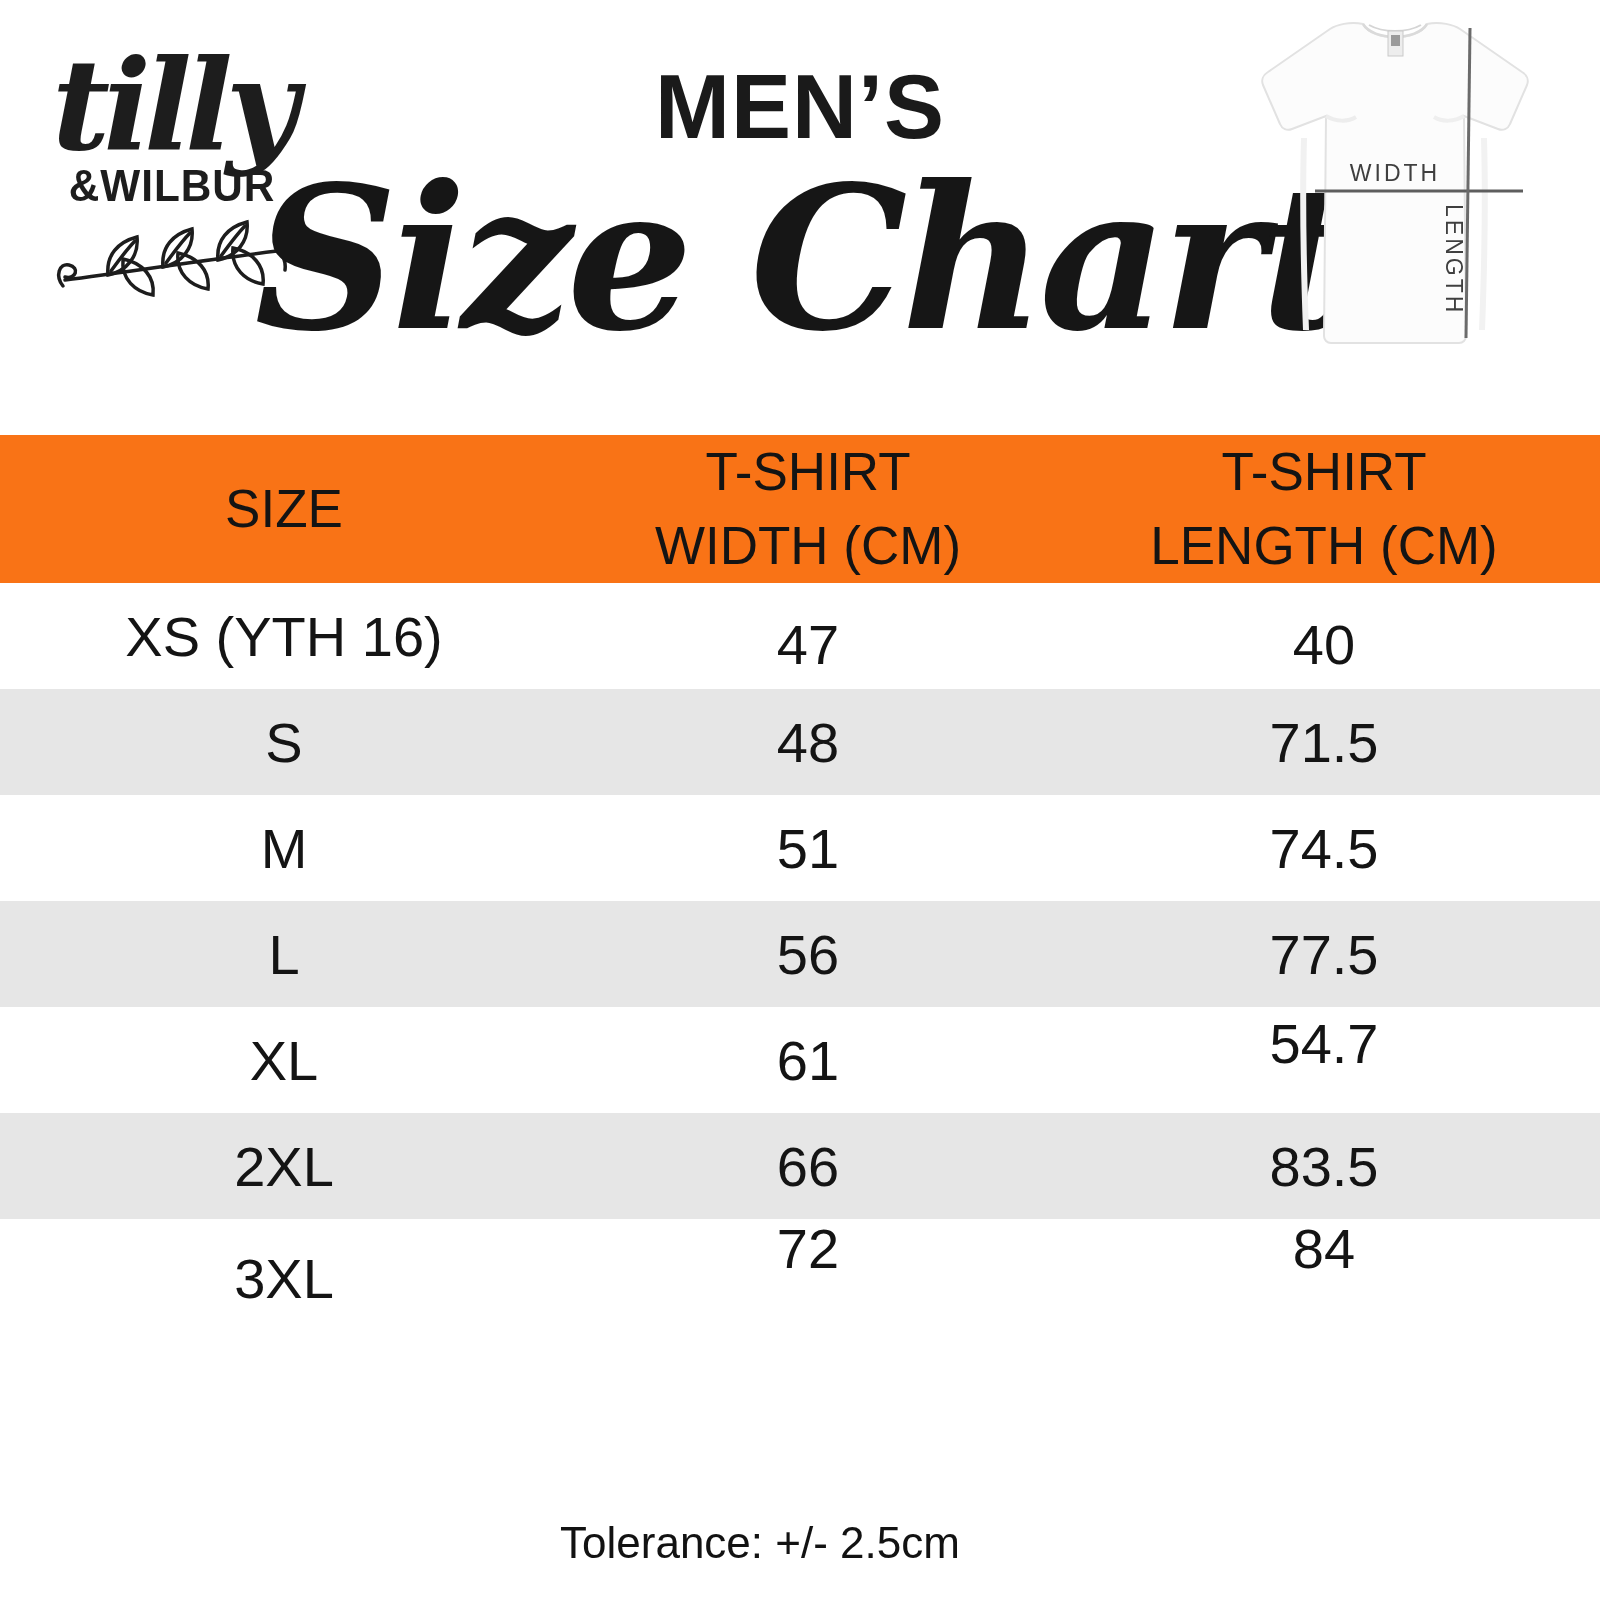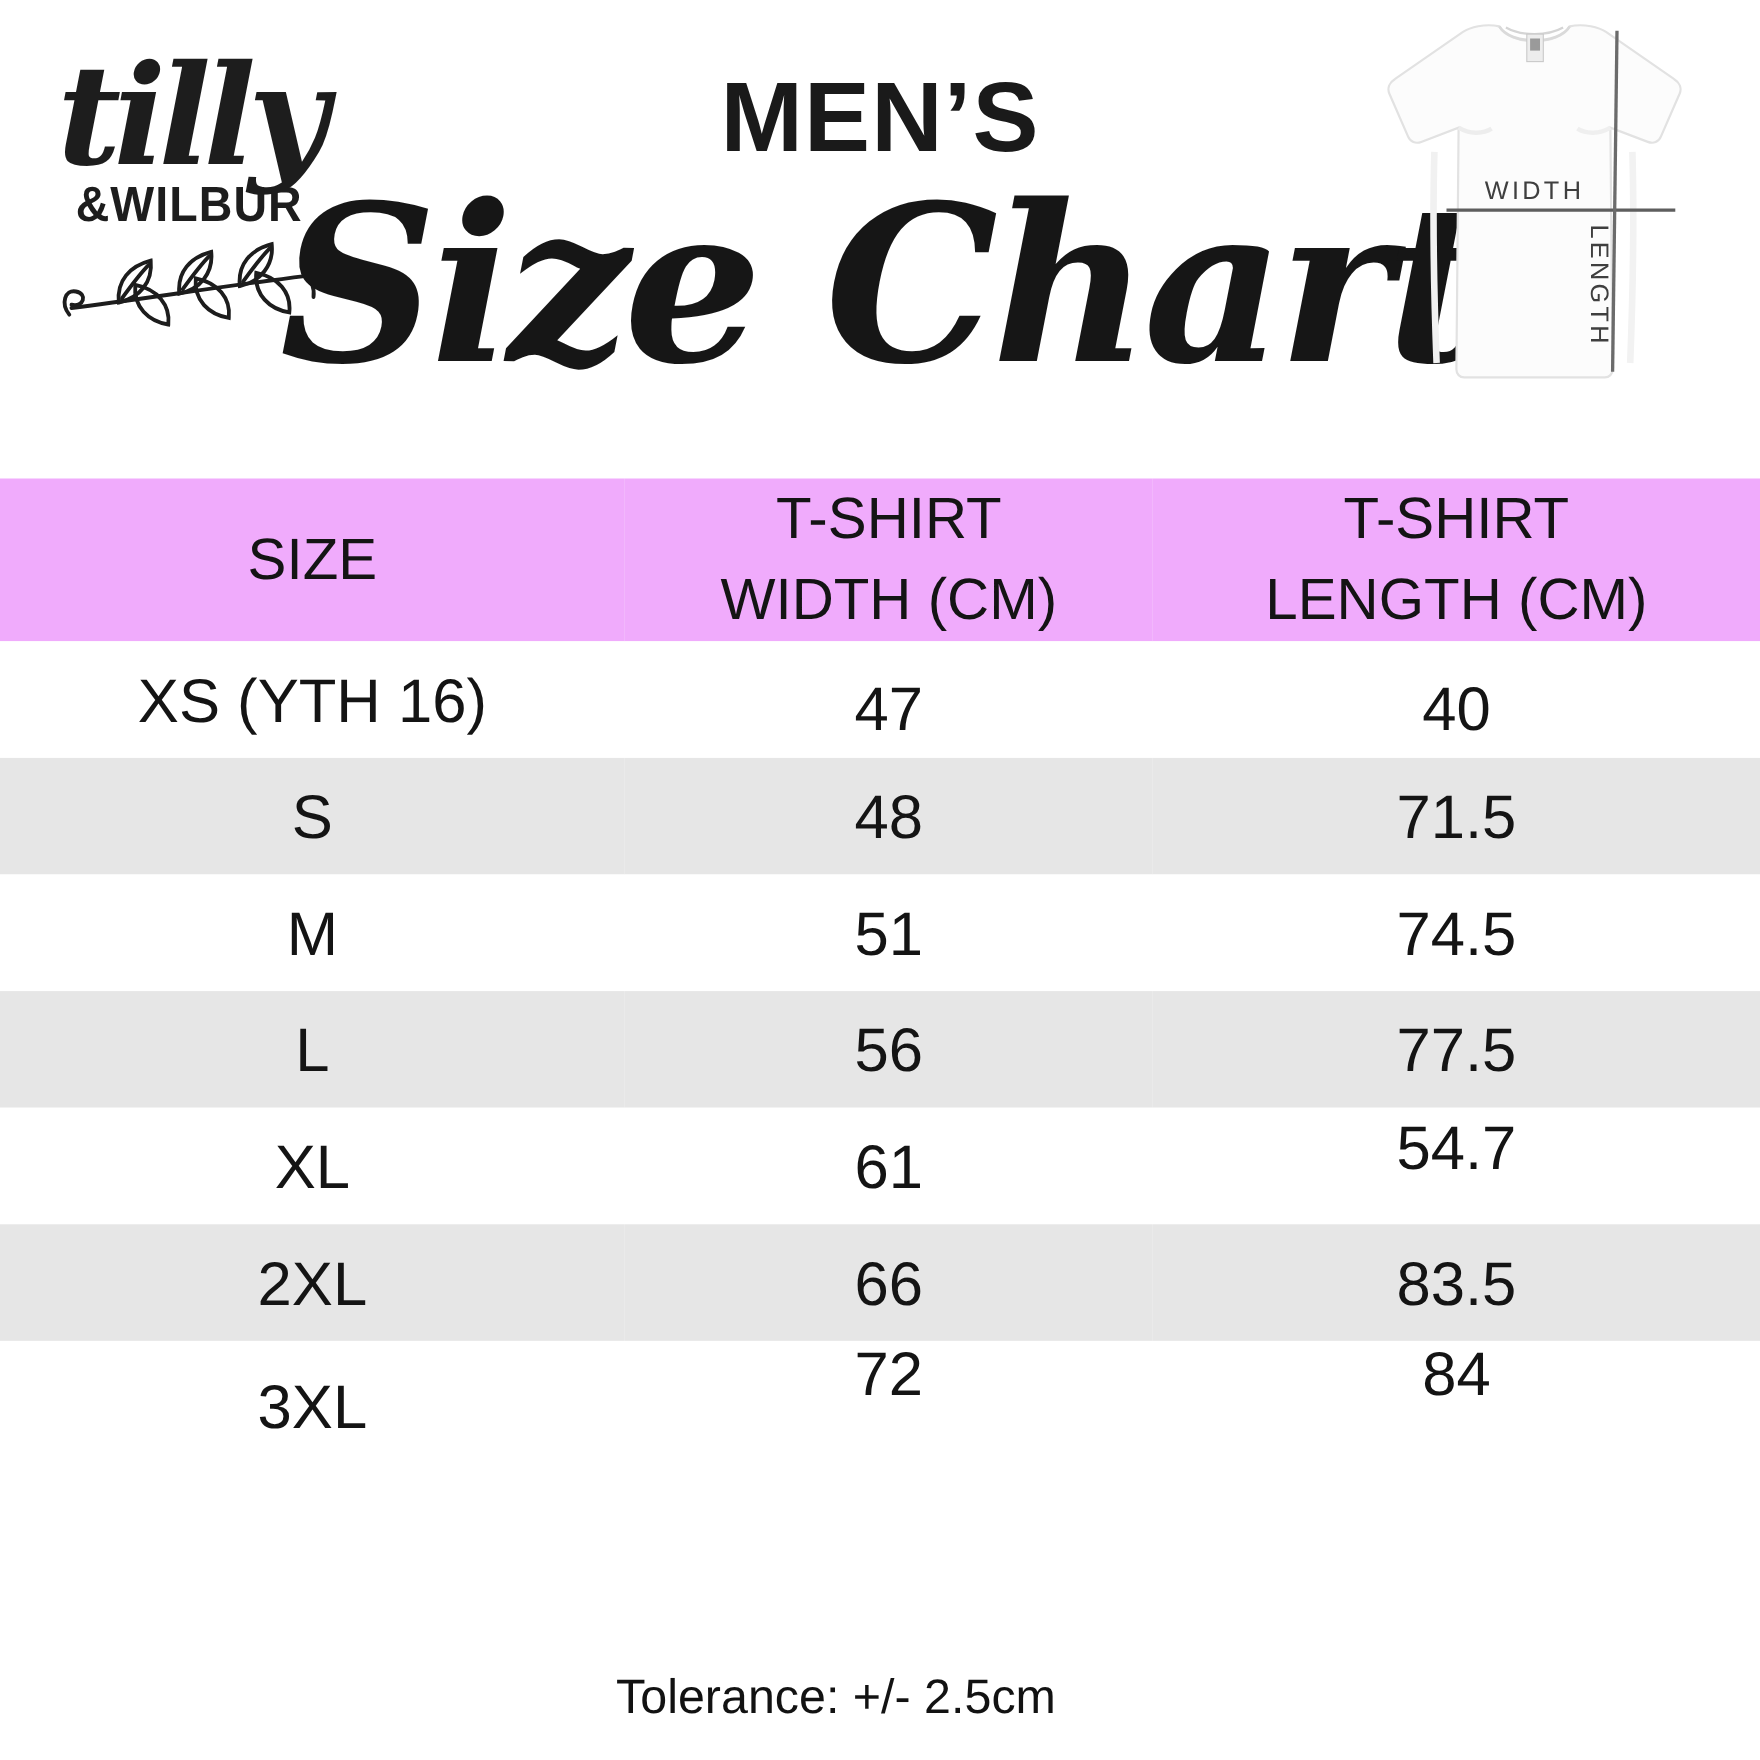--- a/index.html
+++ b/index.html
@@ -35,21 +35,21 @@
   .tee { position:absolute; left:1238px; top:18px; width:292px; height:332px;text-align:center; }
 
   
   .size-table {
     position:absolute; top:435px; left:0; width:1600px;
     border-collapse:collapse; table-layout:fixed;
   }
   .size-table col.c1 { width:35.5%; }
   .size-table col.c2 { width:30%; }
   .size-table col.c3 { width:34.5%; }
-  .size-table thead tr { height:140px; background:#f0abfc; }
+  .size-table thead tr { height:140px; background:#f97316; }
   .size-table th {
     font-weight:normal; font-size:53px; line-height:74px;
     text-align:center; vertical-align:middle; color:#141414; padding:0;
   }
   .size-table tbody tr { height:106px; background:#ffffff; }
   .size-table tbody tr:nth-child(even) { background:#e6e6e6; }
   .size-table td {
     font-size:56px; text-align:center; vertical-align:middle;
     color:#141414; padding:0;
   }

